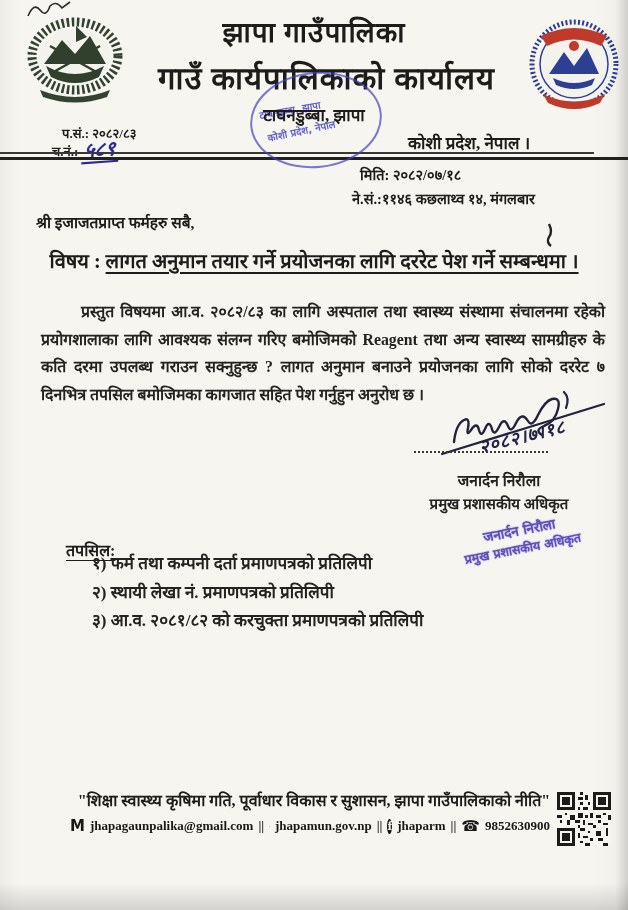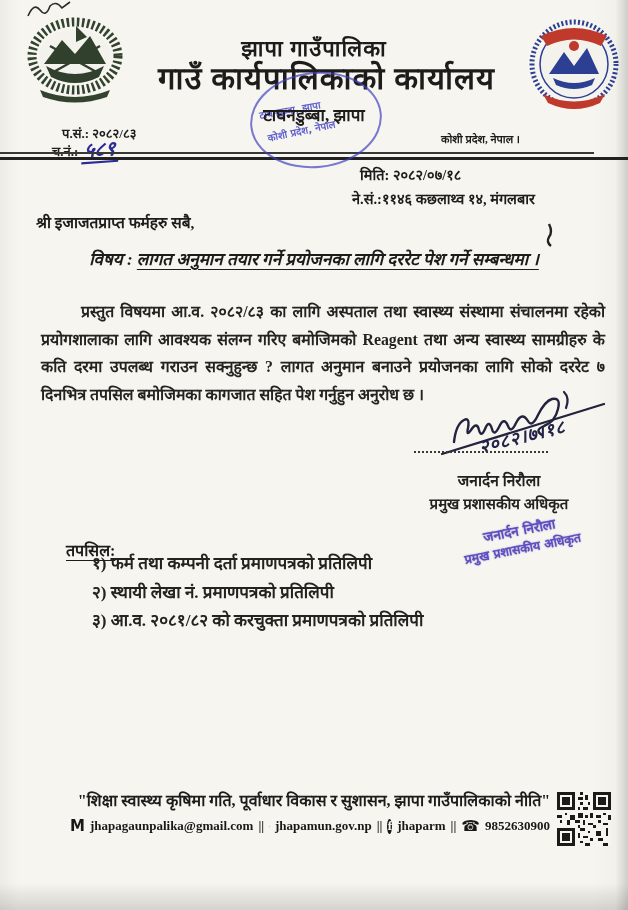--- a/index.html
+++ b/index.html
@@ -9,35 +9,35 @@
       linear-gradient(90deg, rgba(0,0,0,0.04) 0%, rgba(0,0,0,0) 3%),
       linear-gradient(270deg, rgba(0,0,0,0.16) 0%, rgba(0,0,0,0.02) 2%, rgba(0,0,0,0) 6%),
       linear-gradient(0deg, rgba(0,0,0,0.14) 0%, rgba(0,0,0,0) 3%),
       #f6f5f0;
     font-family:"Liberation Serif","DejaVu Serif",serif;
     color:#1e1c1a;
   }
   .abs{position:absolute;}
   .center{left:0;right:0;text-align:center;}
   .b{font-weight:bold;}
-  .title1{top:32px;font-size:22px;letter-spacing:1px;}
+  .title1{top:12px;font-size:28px;letter-spacing:1px;}
   .title2{top:56px;font-size:31px;letter-spacing:1px;padding-left:25px;}
   .address{top:103px;font-size:17px;z-index:4;}
   .refline{font-size:13px;font-weight:bold;}
   .hand-blue{
     font-family:"DejaVu Sans","Liberation Sans",sans-serif;
     color:#2a2a9a;font-size:20px;font-weight:bold;font-style:italic;
     display:inline-block;transform:rotate(-4deg) skewX(-8deg);
     border-bottom:2px solid #2a2a9a;line-height:1;padding:0 4px 2px 2px;
   }
   .rule-thin{left:0;top:152px;width:594px;height:1.5px;background:#3a3836;}
   .rule-thick{left:0;top:157px;width:628px;height:3px;background:#232120;}
   .dateline{font-size:14.5px;font-weight:bold;}
   .addressee{left:36px;top:211px;font-size:15.5px;font-weight:bold;}
-  .subject{top:247px;font-size:17px;font-style:italic;}
+  .subject{top:247px;font-size:20px;}
   .subject .u{text-decoration:underline;text-underline-offset:4px;}
   .body-par{
     left:33px;top:290px;width:564px;font-size:15.8px;line-height:27.5px;
     text-align:justify;text-indent:40px;font-weight:bold;color:#252320;
   }
   .sig-block{color:#242220;}
   .dotline{left:414px;top:451px;width:134px;border-bottom:2.5px dotted #3a3836;}
   .hand-date{
     left:478px;top:424px;font-size:18px;color:#232347;
     font-family:"DejaVu Sans","Liberation Sans",sans-serif;font-style:italic;font-weight:bold;
@@ -120,21 +120,21 @@
     <div class="ring"></div>
     <div class="st" style="left:24px;top:30px;transform:rotate(-4deg);">टाघनडुब्बा, झापा</div>
     <div class="st" style="left:30px;top:52px;transform:rotate(-6deg);">कोशी प्रदेश, नेपाल</div>
   </div>
 
   <div class="abs refline" style="left:62px;top:124px;">प.सं.: २०८२/८३</div>
   <div class="abs refline" style="left:52px;top:139px;">
     <span>च.नं.:</span>
     <span class="hand-blue">५८९</span>
   </div>
-  <div class="abs b" style="left:408px;top:131px;font-size:11px;margin-left:33px;">कोशी प्रदेश, नेपाल ।</div>
+  <div class="abs b" style="left:408px;top:131px;font-size:17px;">कोशी प्रदेश, नेपाल ।</div>
 
   <div class="abs rule-thin"></div>
   <div class="abs rule-thick"></div>
 
   <div class="abs dateline" style="left:360px;top:164px;">मिति: २०८२/०७/१८</div>
   <div class="abs dateline" style="left:352px;top:188px;">ने.सं.:११४६ कछलाथ्व १४, मंगलबार</div>
 
   <svg class="abs" style="left:540px;top:222px;" width="16" height="26" viewBox="0 0 16 26">
     <path d="M9 2 q4 8 0 13 q-3 5 2 9" fill="none" stroke="#222" stroke-width="2.4"></path>
   </svg>

